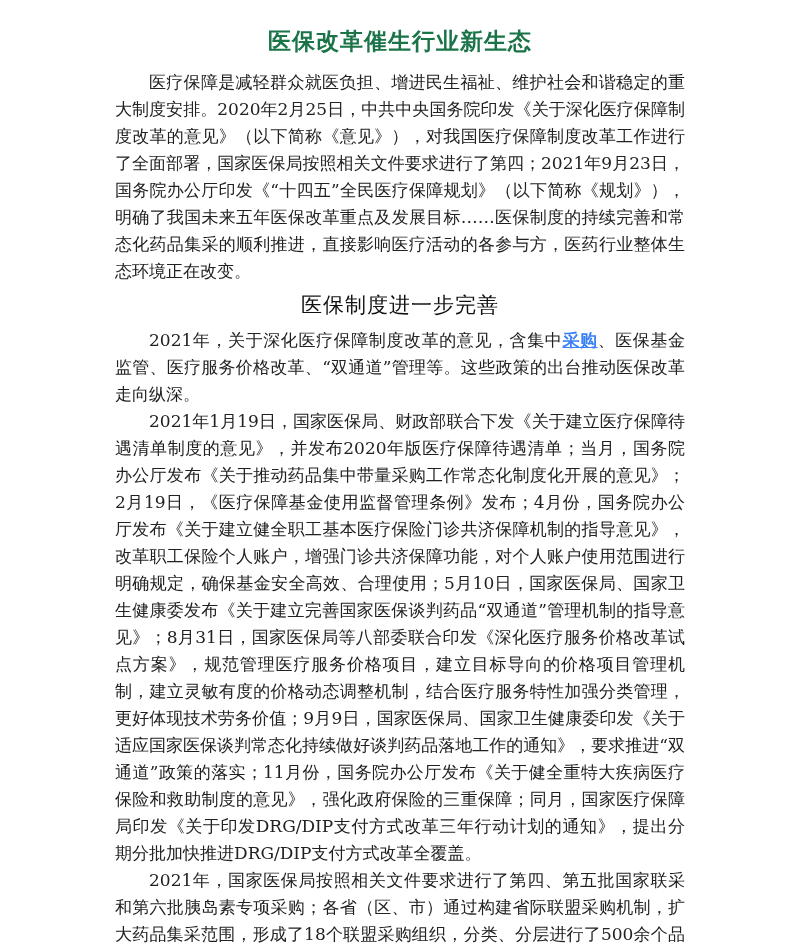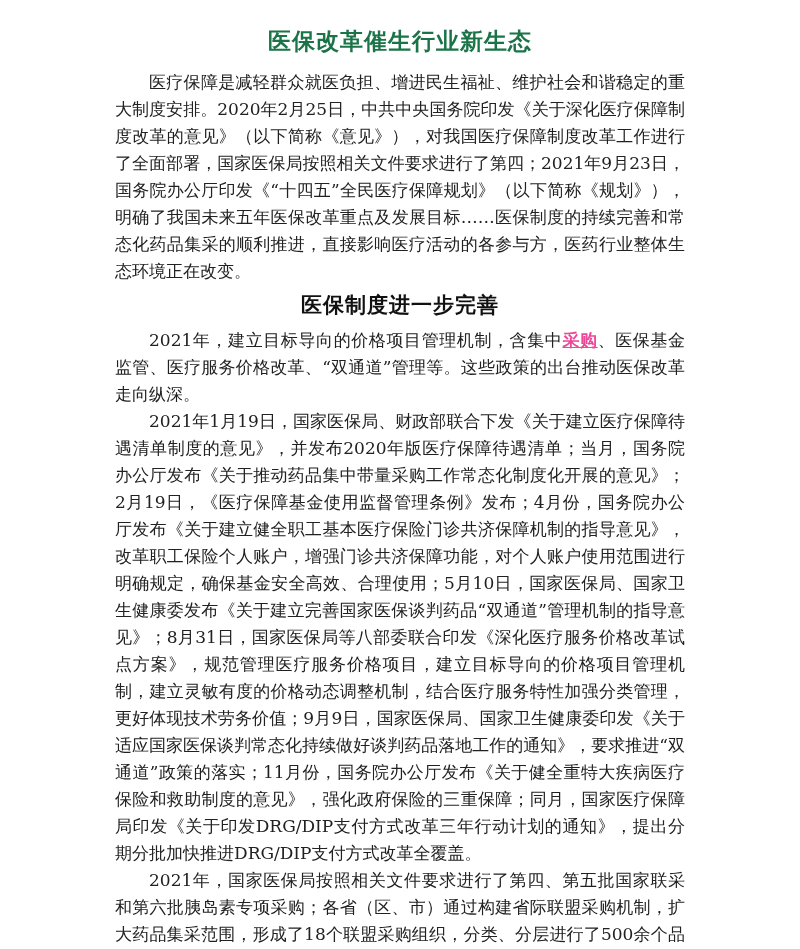--- a/index.html
+++ b/index.html
@@ -25,49 +25,49 @@
     text-align: center;
     font-size: 23px;
     font-weight: bold;
     color: #1b7448;
     letter-spacing: 1px;
   }
   .section-heading {
     margin: 6px 0 8px 0;
     text-align: center;
     font-size: 21px;
-    font-weight: bold;
+    font-weight: normal;
     color: #111111;
     letter-spacing: 1px;
   }
   p.body-para {
     margin: 0;
     font-size: 17px;
     line-height: 27px;
     color: #212121;
     text-align: justify;
     text-indent: 2em;
   }
   a.inline-link {
-    color: #ec4899;
+    color: #3b82f6;
     font-weight: bold;
     text-decoration: underline;
     cursor: pointer;
   }
 </style>
 </head>
 <body>
 
 <div class="page">
 
   <h1 class="doc-title">医保改革催生行业新生态</h1>
 
   <p class="body-para">医疗保障是减轻群众就医负担、增进民生福祉、维护社会和谐稳定的重大制度安排。2020年2月25日，中共中央国务院印发《关于深化医疗保障制度改革的意见》（以下简称《意见》），对我国医疗保障制度改革工作进行了全面部署，国家医保局按照相关文件要求进行了第四；2021年9月23日，国务院办公厅印发《“十四五”全民医疗保障规划》（以下简称《规划》），明确了我国未来五年医保改革重点及发展目标……医保制度的持续完善和常态化药品集采的顺利推进，直接影响医疗活动的各参与方，医药行业整体生态环境正在改变。</p>
 
   <h2 class="section-heading">医保制度进一步完善</h2>
 
-  <p class="body-para"><span>2021年，建立目标导向的价格项目管理机制，含集中</span><a class="inline-link">采购</a><span>、医保基金监管、医疗服务价格改革、“双通道”管理等。这些政策的出台推动医保改革走向纵深。</span></p>
+  <p class="body-para"><span>2021年，关于深化医疗保障制度改革的意见，含集中</span><a class="inline-link">采购</a><span>、医保基金监管、医疗服务价格改革、“双通道”管理等。这些政策的出台推动医保改革走向纵深。</span></p>
 
   <p class="body-para">2021年1月19日，国家医保局、财政部联合下发《关于建立医疗保障待遇清单制度的意见》，并发布2020年版医疗保障待遇清单；当月，国务院办公厅发布《关于推动药品集中带量采购工作常态化制度化开展的意见》；2月19日，《医疗保障基金使用监督管理条例》发布；4月份，国务院办公厅发布《关于建立健全职工基本医疗保险门诊共济保障机制的指导意见》，改革职工保险个人账户，增强门诊共济保障功能，对个人账户使用范围进行明确规定，确保基金安全高效、合理使用；5月10日，国家医保局、国家卫生健康委发布《关于建立完善国家医保谈判药品“双通道”管理机制的指导意见》；8月31日，国家医保局等八部委联合印发《深化医疗服务价格改革试点方案》，规范管理医疗服务价格项目，建立目标导向的价格项目管理机制，建立灵敏有度的价格动态调整机制，结合医疗服务特性加强分类管理，更好体现技术劳务价值；9月9日，国家医保局、国家卫生健康委印发《关于适应国家医保谈判常态化持续做好谈判药品落地工作的通知》，要求推进“双通道”政策的落实；11月份，国务院办公厅发布《关于健全重特大疾病医疗保险和救助制度的意见》，强化政府保险的三重保障；同月，国家医疗保障局印发《关于印发DRG/DIP支付方式改革三年行动计划的通知》，提出分期分批加快推进DRG/DIP支付方式改革全覆盖。</p>
 
   <p class="body-para">2021年，国家医保局按照相关文件要求进行了第四、第五批国家联采和第六批胰岛素专项采购；各省（区、市）通过构建省际联盟采购机制，扩大药品集采范围，形成了18个联盟采购组织，分类、分层进行了500余个品种的集中带量采购，降价效果显著。另外，有25个省（区、市）实现了挂网采购；医保资金结余留用政策也广泛实施。同时，2021年国家医保药品目录准入谈判顺利进行，共对117个药品进行了谈判，谈判成功94个（目录外67个，目录内27个），总体成功率80.34%。其中，目录外85个独家药品谈成67个，成功率78.82%，平均降价61.71%，降价幅度创历史新高。截至此次谈判结束，国家医保目录品种总数为2860个，数量为历史最高。</p>
 
 </div>
 
 </body></html>

